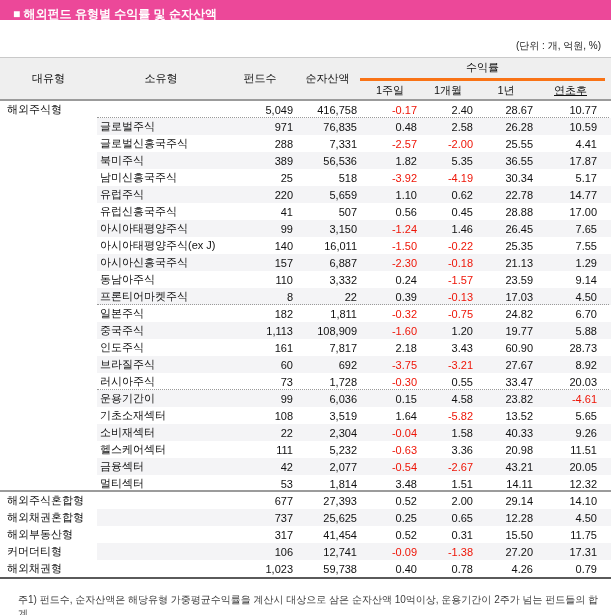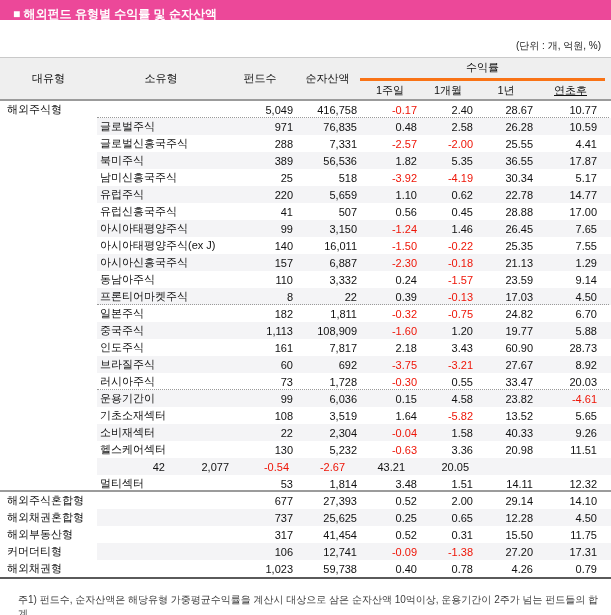--- a/index.html
+++ b/index.html
@@ -271,29 +271,30 @@
     <div class="cell c3">22</div>
     <div class="cell c4">2,304</div>
     <div class="cell c5 neg">-0.04</div>
     <div class="cell c6">1.58</div>
     <div class="cell c7">40.33</div>
     <div class="cell c8">9.26</div>
   </div>
       <div class="row">
     <div class="cell c1"></div>
     <div class="cell c2">헬스케어섹터</div>
-    <div class="cell c3">130</div>
+    <div class="cell c3">111</div>
     <div class="cell c4">5,232</div>
     <div class="cell c5 neg">-0.63</div>
     <div class="cell c6">3.36</div>
     <div class="cell c7">20.98</div>
     <div class="cell c8">11.51</div>
   </div>
       <div class="row shaded">
     <div class="cell c1"></div>
+    <div class="cell c2">금융섹터</div>
     <div class="cell c3">42</div>
     <div class="cell c4">2,077</div>
     <div class="cell c5 neg">-0.54</div>
     <div class="cell c6 neg">-2.67</div>
     <div class="cell c7">43.21</div>
     <div class="cell c8">20.05</div>
   </div>
       <div class="row solid-after">
     <div class="cell c1"></div>
     <div class="cell c2">멀티섹터</div>

